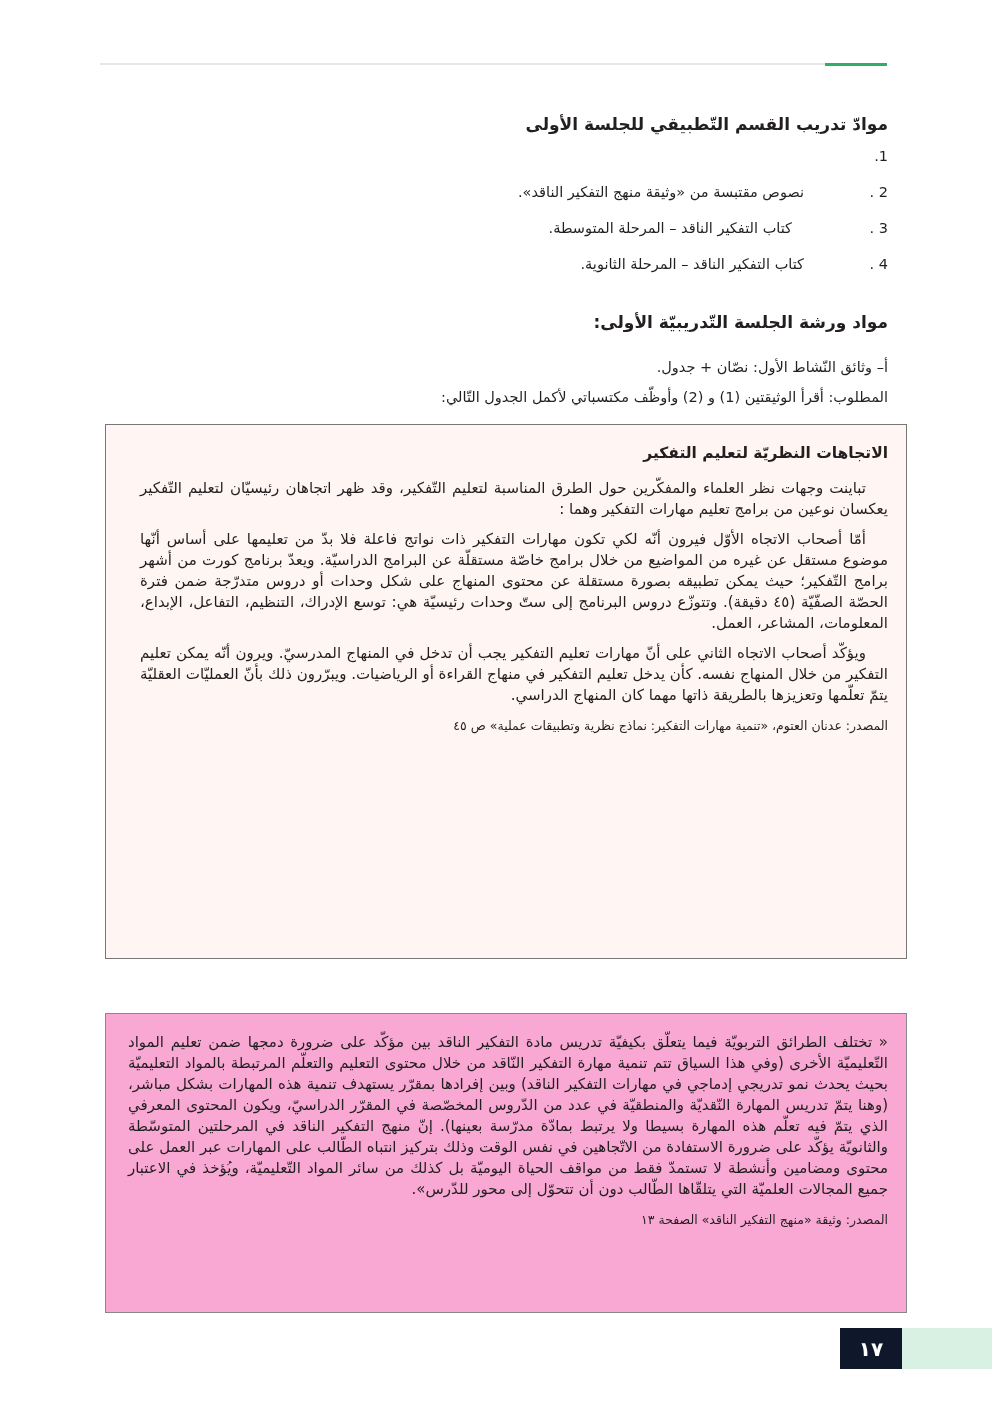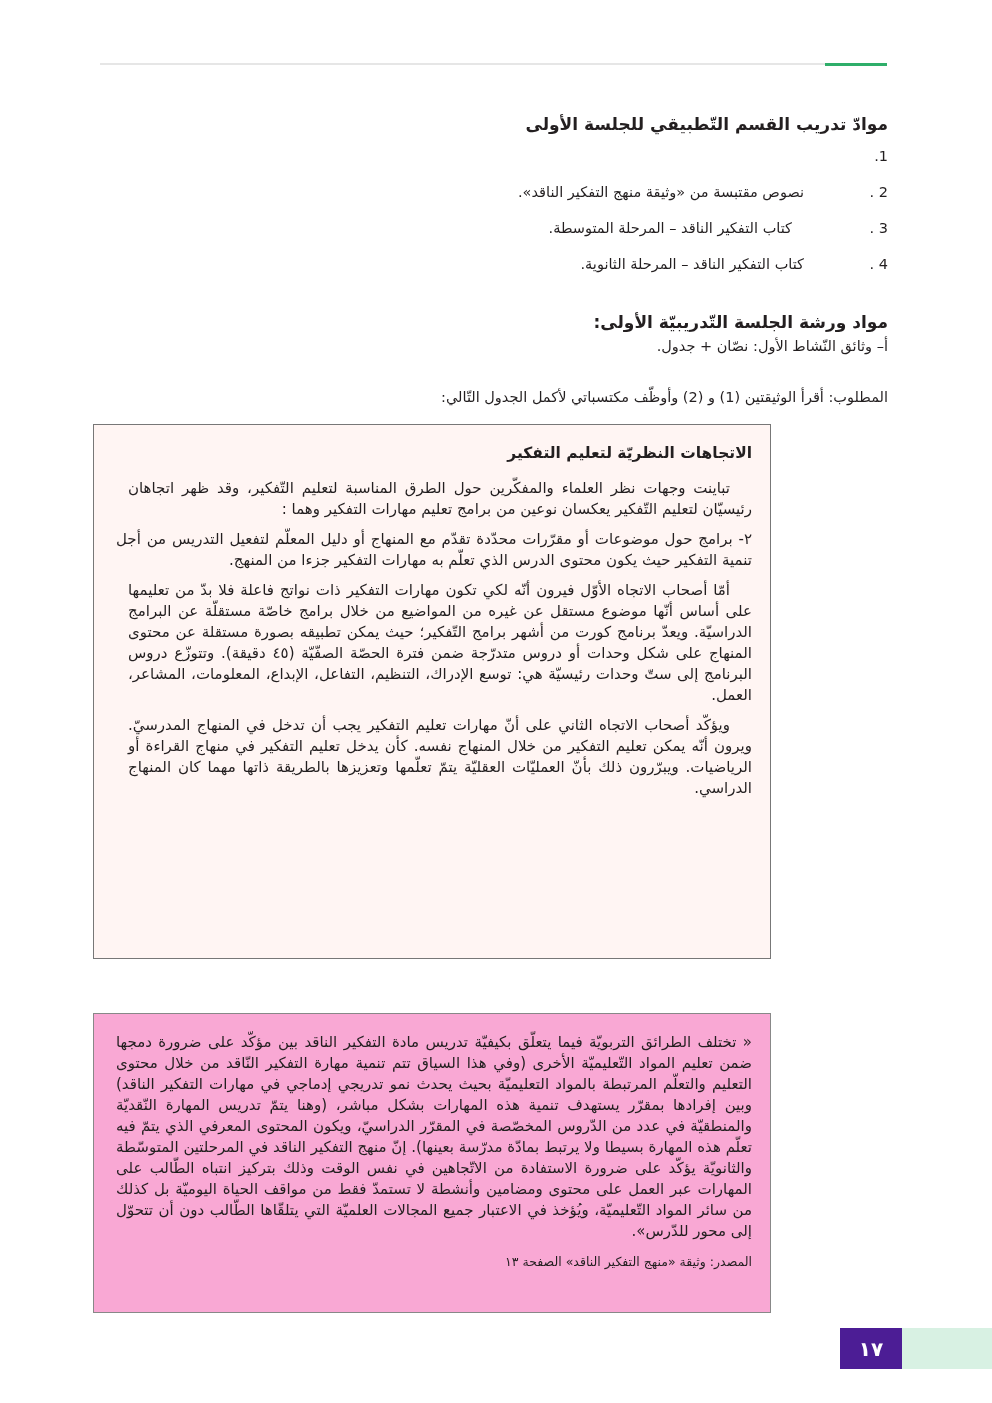--- a/index.html
+++ b/index.html
@@ -8,31 +8,31 @@
   .top-rule { position: absolute; left: 100px; top: 63px; width: 725px; height: 2px; background: #e6e6e6; }
   .top-accent { position: absolute; left: 825px; top: 63px; width: 62px; height: 3px; background: #2fae6a; }
   .page { position: absolute; left: 103px; width: 785px; direction: rtl; text-align: right; }
   h2.sec { font-size: 17px; font-weight: bold; margin: 0; }
   .h1 { top: 114px; text-align: right; }
   .list { top: 148px; font-size: 14.5px; }
   .list .item { display: flex; height: 36px; align-items: flex-start; }
   .list .num { width: 56px; flex: none; text-align: right; direction: ltr; padding-right: 0; }
   .list .num span { display:inline-block; width: 56px; text-align:right; }
   .h2 { top: 312px; }
-  .sub-a { top: 338px; font-size: 14.5px; }
+  .sub-a { top: 359px; font-size: 14.5px; }
   .task { top: 389px; font-size: 14.5px; }
-  .box { position: absolute; left: 93px; width: 678px; box-sizing: border-box; direction: rtl; text-align: right;
+  .box { position: absolute; left: 105px; width: 802px; box-sizing: border-box; direction: rtl; text-align: right;
          padding: 18px 18px 10px 22px; font-size: 15px; line-height: 21px; }
   .box1 { top: 424px; height: 535px; background: #fff5f3; border: 1px solid #777; }
   .box2 { top: 1013px; height: 300px; background: #f9a8d4; border: 1px solid #888; }
   .box h3 { font-size: 15.5px; font-weight: bold; margin: 0 0 14px 0; }
   .box p { margin: 0 0 9px 0; text-align: justify; text-align-last: right; }
   .box .indent { text-indent: 22px; margin-left: 12px; }
   .box .src { font-size: 12.5px; margin-top: 6px; }
-  .pnum { position: absolute; left: 840px; top: 1328px; width: 62px; height: 41px; background: #4c1d95; color: #fff;
+  .pnum { position: absolute; left: 840px; top: 1328px; width: 62px; height: 41px; background: #0f172a; color: #fff;
           font-size: 20px; font-weight: bold; display: flex; align-items: center; justify-content: center; text-align: right; }
   .pnum-ext { position: absolute; left: 902px; top: 1328px; width: 90px; height: 41px; background: #d8f1e3; }
 </style>
 </head>
 <body>
 
 <div class="top-rule"></div>
 <div class="top-accent"></div>
 
 <div class="page h1">
@@ -59,23 +59,23 @@
 
 <div class="page h2">
   <h2 class="sec">مواد ورشة الجلسة التّدريبيّة الأولى:</h2>
 </div>
 <div class="page sub-a">أ– وثائق النّشاط الأول: نصّان + جدول.</div>
 <div class="page task">المطلوب: أقرأ الوثيقتين (1) و (2) وأوظّف مكتسباتي لأكمل الجدول التّالي:</div>
 
 <div class="box box1">
   <h3>الاتجاهات النظريّة لتعليم التفكير</h3>
   <p class="indent">تباينت وجهات نظر العلماء والمفكّرين حول الطرق المناسبة لتعليم التّفكير، وقد ظهر اتجاهان رئيسيّان لتعليم التّفكير يعكسان نوعين من برامج تعليم مهارات التفكير وهما :</p>
-  <p>٢- برامج حول موضوعات أو مقرّرات محدّدة تقدّم مع المنهاج أو دليل المعلّم لتفعيل التدريس من أجل تنمية التفكير حيث يكون محتوى الدرس الذي تعلّم به مهارات التفكير جزءا من المنهج.</p>
   <p class="indent">أمّا أصحاب الاتجاه الأوّل فيرون أنّه لكي تكون مهارات التفكير ذات نواتج فاعلة فلا بدّ من تعليمها على أساس أنّها موضوع مستقل عن غيره من المواضيع من خلال برامج خاصّة مستقلّة عن البرامج الدراسيّة. ويعدّ برنامج كورت من أشهر برامج التّفكير؛ حيث يمكن تطبيقه بصورة مستقلة عن محتوى المنهاج على شكل وحدات أو دروس متدرّجة ضمن فترة الحصّة الصفّيّة (٤٥ دقيقة). وتتوزّع دروس البرنامج إلى ستّ وحدات رئيسيّة هي: توسع الإدراك، التنظيم، التفاعل، الإبداع، المعلومات، المشاعر، العمل.</p>
   <p class="indent">ويؤكّد أصحاب الاتجاه الثاني على أنّ مهارات تعليم التفكير يجب أن تدخل في المنهاج المدرسيّ. ويرون أنّه يمكن تعليم التفكير من خلال المنهاج نفسه. كأن يدخل تعليم التفكير في منهاج القراءة أو الرياضيات. ويبرّرون ذلك بأنّ العمليّات العقليّة يتمّ تعلّمها وتعزيزها بالطريقة ذاتها مهما كان المنهاج الدراسي.</p>
+  <div class="src">المصدر: عدنان العتوم، «تنمية مهارات التفكير: نماذج نظرية وتطبيقات عملية» ص ٤٥</div>
 </div>
 
 <div class="box box2">
   <p>« تختلف الطرائق التربويّة فيما يتعلّق بكيفيّة تدريس مادة التفكير الناقد بين مؤكّد على ضرورة دمجها ضمن تعليم المواد التّعليميّة الأخرى (وفي هذا السياق تتم تنمية مهارة التفكير النّاقد من خلال محتوى التعليم والتعلّم المرتبطة بالمواد التعليميّة بحيث يحدث نمو تدريجي إدماجي في مهارات التفكير الناقد) وبين إفرادها بمقرّر يستهدف تنمية هذه المهارات بشكل مباشر، (وهنا يتمّ تدريس المهارة النّقديّة والمنطقيّة في عدد من الدّروس المخصّصة في المقرّر الدراسيّ، ويكون المحتوى المعرفي الذي يتمّ فيه تعلّم هذه المهارة بسيطا ولا يرتبط بمادّة مدرّسة بعينها). إنّ منهج التفكير الناقد في المرحلتين المتوسّطة والثانويّة يؤكّد على ضرورة الاستفادة من الاتّجاهين في نفس الوقت وذلك بتركيز انتباه الطّالب على المهارات عبر العمل على محتوى ومضامين وأنشطة لا تستمدّ فقط من مواقف الحياة اليوميّة بل كذلك من سائر المواد التّعليميّة، ويُؤخذ في الاعتبار جميع المجالات العلميّة التي يتلقّاها الطّالب دون أن تتحوّل إلى محور للدّرس».</p>
   <div class="src">المصدر: وثيقة «منهج التفكير الناقد» الصفحة ١٣</div>
 </div>
 
 <div class="pnum">١٧</div>
 <div class="pnum-ext"></div>
 

